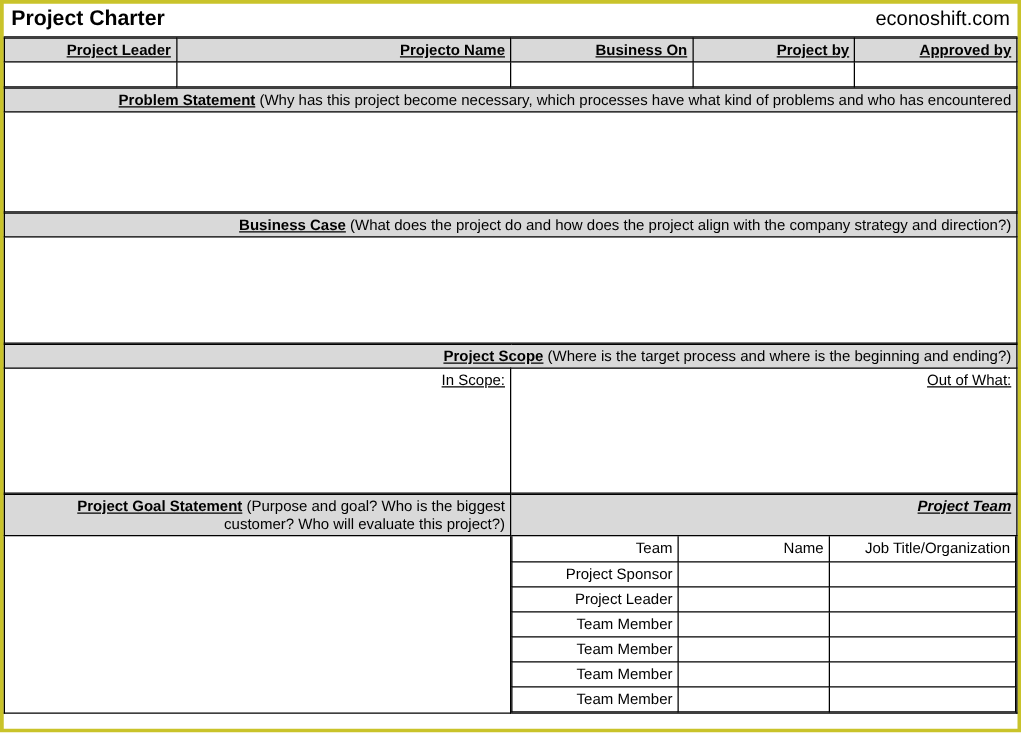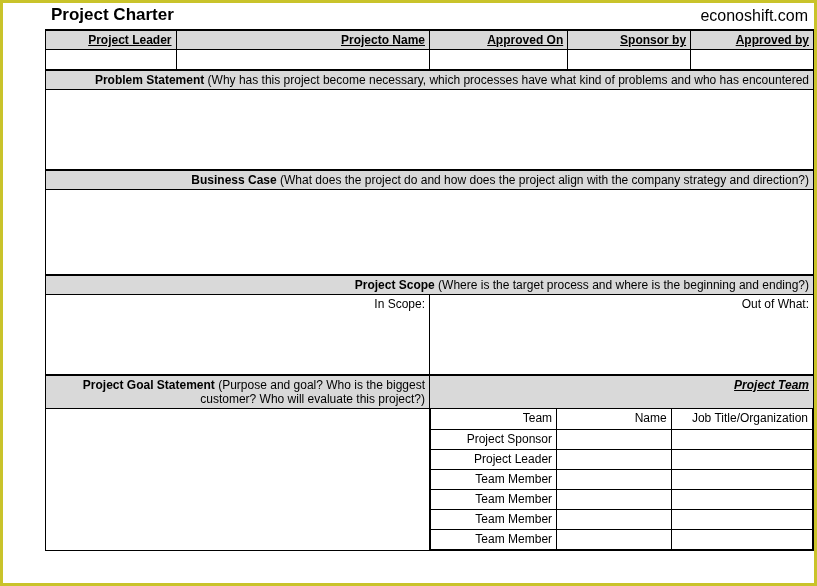--- a/index.html
+++ b/index.html
@@ -12,21 +12,20 @@
       font-size: 12px;
       background: #fff;
       width: 817px;
       height: 586px;
     }
     .wrapper {
       border: 3px solid #c9c32a;
       width: 817px;
       height: 586px;
       position: relative;
-      padding-left: 42px;
     }
     .title-row {
       display: flex;
       justify-content: space-between;
       align-items: flex-end;
       padding: 2px 6px 4px 6px;
       border-bottom: 1px solid #000;
     }
     .title {
       font-size: 17px;
@@ -50,29 +49,30 @@
     .hdr {
       background: #d9d9d9;
       font-weight: bold;
       text-decoration: underline;
     }
     .hdr-row td {
       background: #d9d9d9;
     }
     .section-label {
       font-weight: bold;
+      text-decoration: underline;
     }
     .desc {
       font-weight: normal;
       text-decoration: none;
       margin-top: 48px;
     }
     .tall-1 { height: 80px; }
     .tall-2 { height: 85px; }
-    .scope-body { height: 80px; }
+    .scope-body { height: 100px; text-decoration: underline; }
     .input-row td { height: 20px; }
     .goal-body { height: 120px; }
     .team-header {
       background: #d9d9d9;
       font-weight: bold;
       text-decoration: underline;
       font-style: italic;
     }
     .team-cell {
       padding: 0;
@@ -100,22 +100,22 @@
       <col style="width:17%">
         <col style="width:33%">
         <col style="width:18%">
         <col style="width:16%">
         <col style="width:16%">
     </colgroup>
     <tbody>
         <tr class="hdr-row">
       <td class="hdr">Project Leader</td>
       <td class="hdr">Projecto Name</td>
-      <td class="hdr">Approved On</td>
-      <td class="hdr">Sponsor by</td>
+      <td class="hdr">Business On</td>
+      <td class="hdr">Project by</td>
       <td class="hdr">Approved by</td>
     </tr>
     <tr class="input-row">
       <td></td>
       <td></td>
       <td></td>
       <td></td>
       <td></td>
     </tr>
   </tbody>

